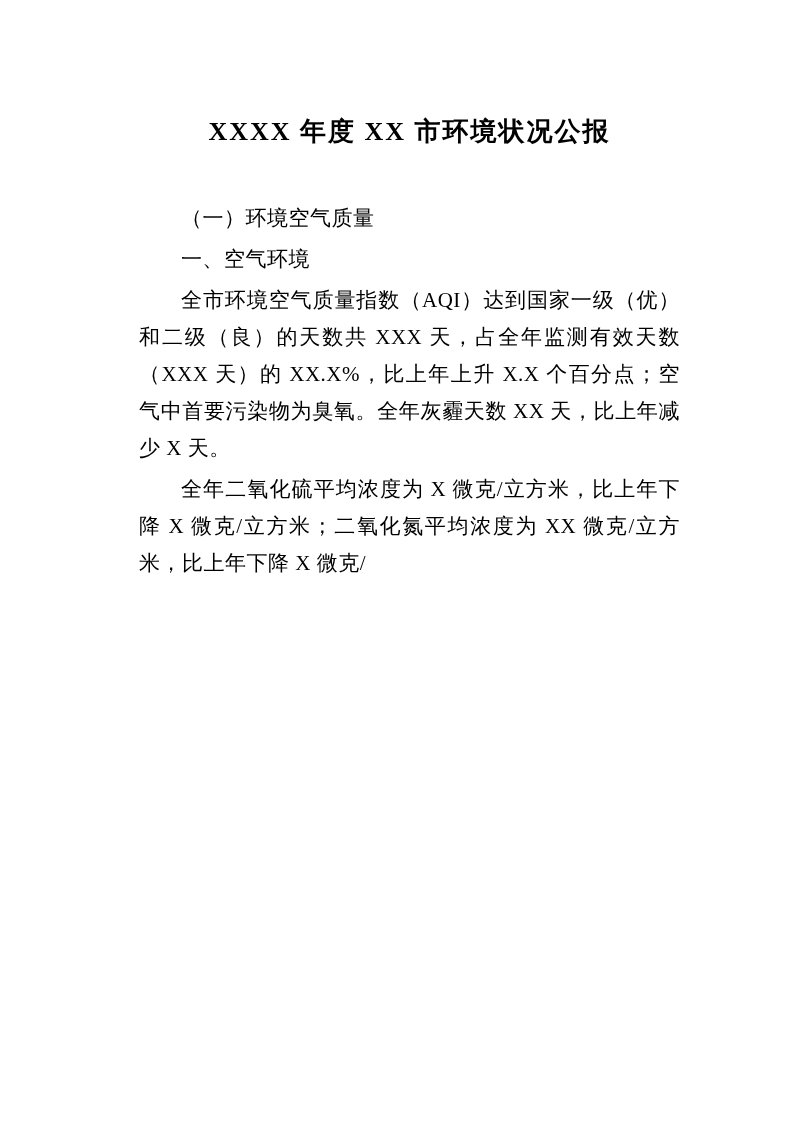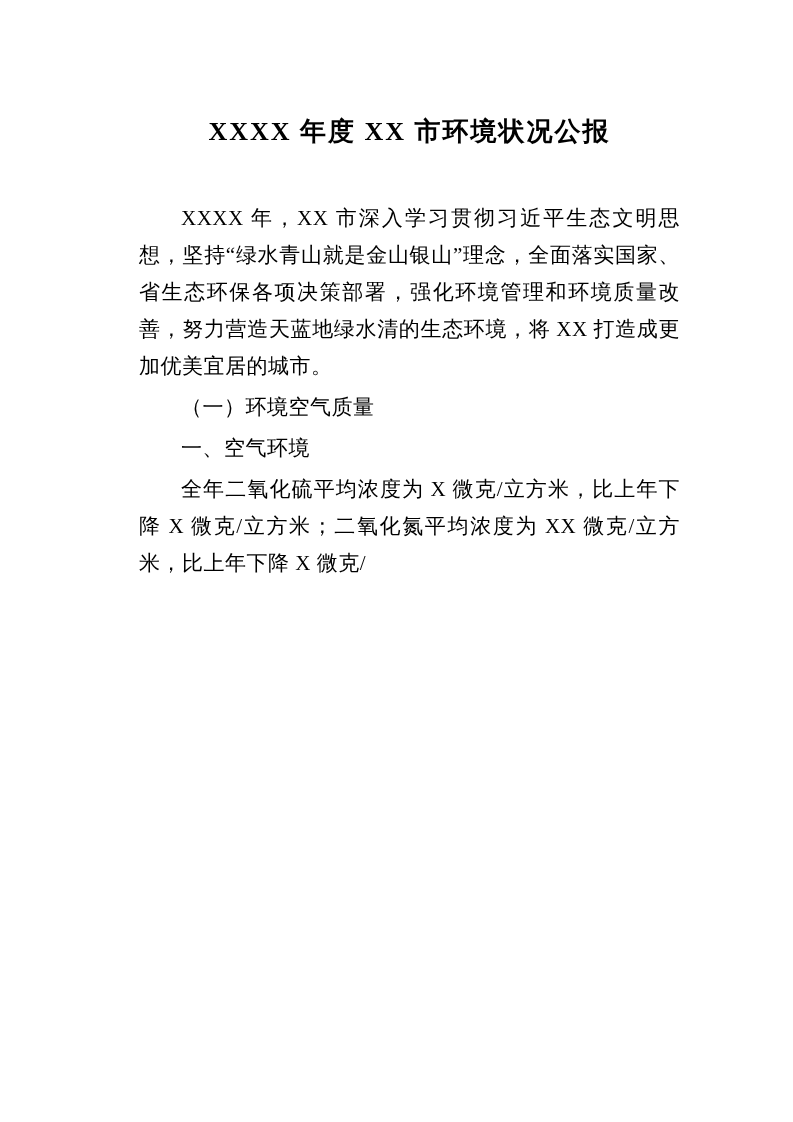--- a/index.html
+++ b/index.html
@@ -41,18 +41,18 @@
     text-indent: 2em;
     letter-spacing: 0.5px;
   }
 </style>
 </head>
 <body>
 
 <div class="page">
   <h1 class="doc-title">XXXX 年度 XX 市环境状况公报</h1>
   <div id="doc-body">
-      <div class="para">XXXX 年，XX 市深入学习贯彻习近平生态文明思想，坚持“绿水青山就是金山银山”理念，全面落实国家、省生态环保各项决策部署，强化环境管理和环境质量改善，努力营造天蓝地绿水清的生态环境，将 XX 打造成更加优美宜居的城市。</div>
       <div class="heading">（一）环境空气质量</div>
       <div class="heading">一、空气环境</div>
+      <div class="para">全市环境空气质量指数（AQI）达到国家一级（优）和二级（良）的天数共 XXX 天，占全年监测有效天数（XXX 天）的 XX.X%，比上年上升 X.X 个百分点；空气中首要污染物为臭氧。全年灰霾天数 XX 天，比上年减少 X 天。</div>
       <div class="para">全年二氧化硫平均浓度为 X 微克/立方米，比上年下降 X 微克/立方米；二氧化氮平均浓度为 XX 微克/立方米，比上年下降 X 微克/</div>
     </div>
 </div>
 
 </body></html>

